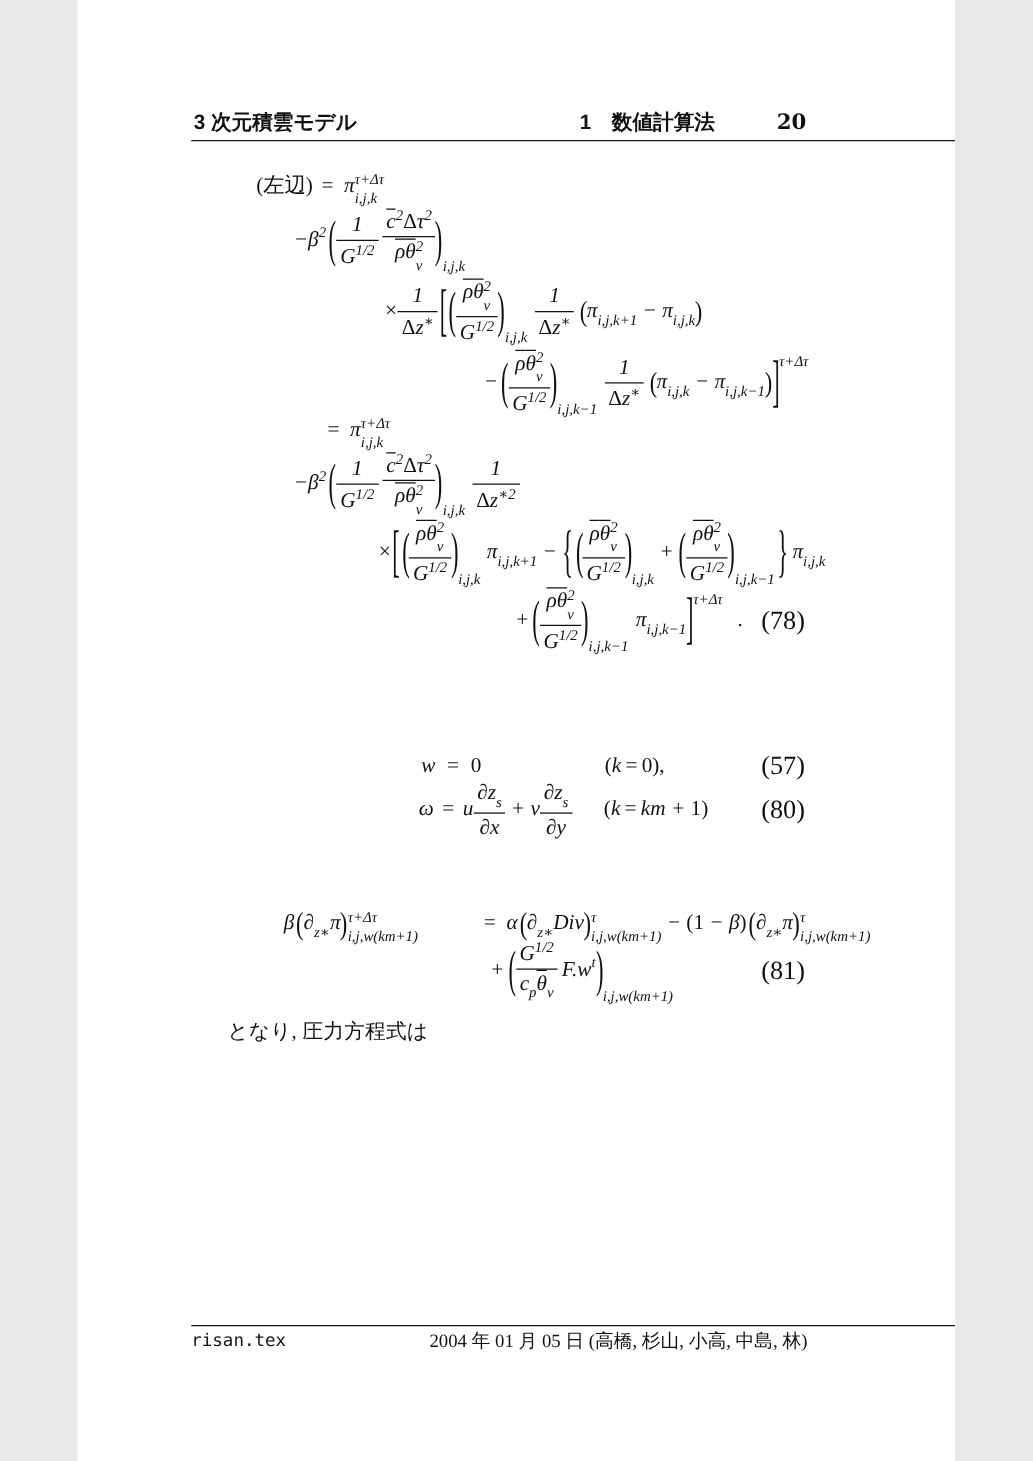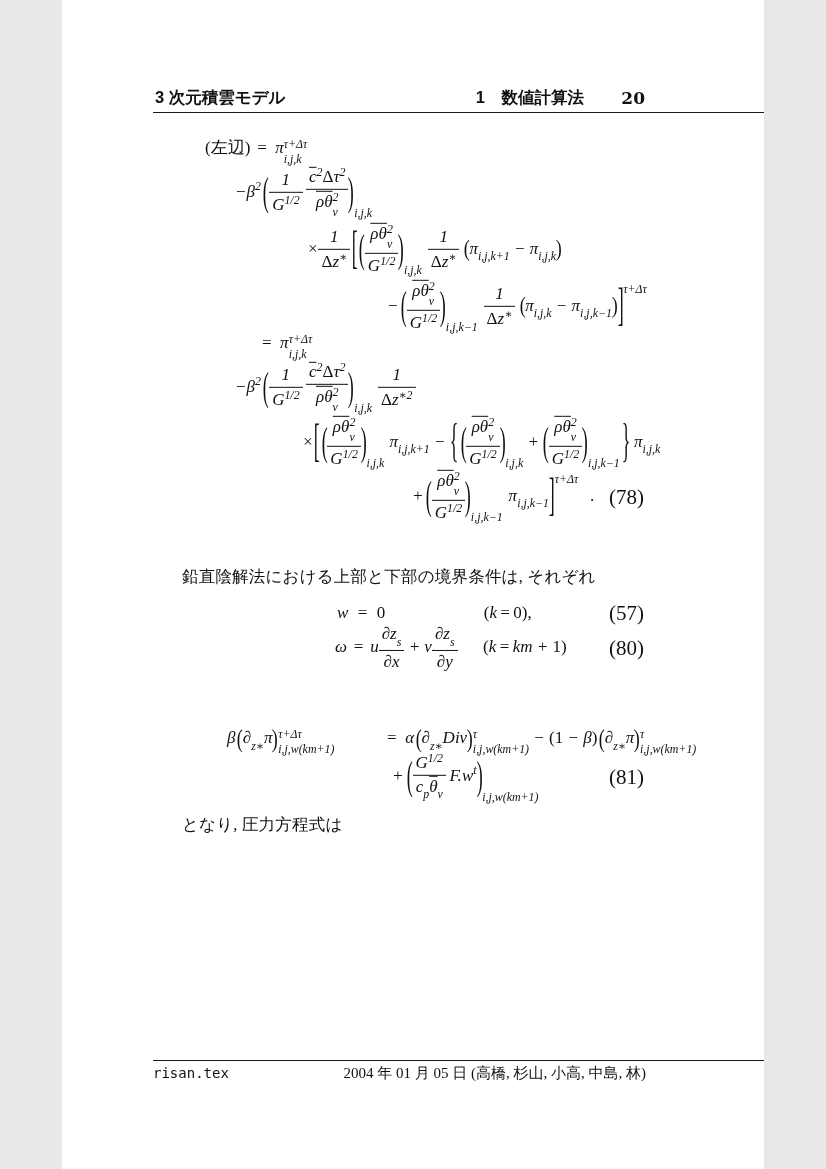--- a/index.html
+++ b/index.html
@@ -4,21 +4,21 @@
 <style>
   html,body{margin:0;padding:0;background:#e8e8e8;}
   .page{position:relative;width:702px;height:1169px;background:#ffffff;color:#111;
         font-family:"Liberation Serif","DejaVu Serif",serif;overflow:hidden;margin:0 auto;}
   .rule{position:absolute;height:1px;background:#1a1a1a;}
   #header-rule{left:91px;top:112px;width:644px;}
   #footer-rule{left:91px;top:1060px;width:644px;}
   .htext{position:absolute;top:98px;transform:translateY(-50%);white-space:pre;
          font-family:"Liberation Sans","DejaVu Sans",sans-serif;font-weight:bold;font-size:16.5px;}
   .hleft{left:93px;}
-  .hright{right:180px;}
+  .hright{right:192px;}
   .hpage{right:119px;font-family:"DejaVu Serif","Liberation Serif",serif;font-size:17px;}
   .para{position:absolute;transform:translateY(-50%);white-space:pre;font-size:16.5px;letter-spacing:0.2px;}
   .p1{left:120px;top:577px;}
   .p2{left:120px;top:697px;}
   .p3{left:120px;top:825px;}
   .ftext{position:absolute;top:1073px;transform:translateY(-50%);white-space:pre;font-size:15px;}
   .fleft{left:91px;font-family:"DejaVu Sans Mono","Liberation Mono",monospace;font-size:14px;}
   .fright{right:118px;font-family:Liberation Serif, serif;}
   
   .mrow{position:absolute;transform:translateY(-50%);white-space:pre;font-size:17px;line-height:1.2;}
@@ -36,21 +36,20 @@
 </style>
 </head>
 <body>
 
 <div class="page">
   <div class="htext hleft">3 次元積雲モデル</div>
   <div class="htext hright">1　数値計算法</div>
   <div class="htext hpage">20</div>
   <div class="rule" id="header-rule"></div>
 
-  <div class="para p1">鉛直陰解法における上部と下部の境界条件は, それぞれ</div>
   <div class="para p3">となり, 圧力方程式は</div>
 
   <div id="math-layer">
       <div class="mrow" style="left: 143px; top: 152px;"><span class="mu">(左辺)</span><span class="sp" style="width: 0.4em;"></span><span class="mu">=</span><span class="sp" style="width: 0.5em;"></span><span class="mi">π</span><span class="ss" style="vertical-align: -0.8em;"><span class="sl mi">τ+Δτ</span><span class="sl mi">i,j,k</span></span></div>
       <div class="mrow" style="left: 173px; top: 193px;"><span class="mi">−</span><span class="mi">β</span><span class="ss" style="vertical-align: 0.55em;"><span class="sl mi">2</span></span><span class="sp" style="width: 0.15em;"></span><span class="big" style="transform: scaleY(2.4) scaleX(1.06);">(</span><span class="frac"><span class="num"><span class="mi">1</span></span><span class="den"><span class="mi">G</span><span class="ss" style="vertical-align: 0.55em;"><span class="sl mi">1/2</span></span></span></span><span class="sp" style="width: 0.2em;"></span><span class="frac"><span class="num"><span class="mi ov">c</span><span class="ss" style="vertical-align: 0.55em;"><span class="sl mi">2</span></span><span class="mu">Δ</span><span class="mi">τ</span><span class="ss" style="vertical-align: 0.55em;"><span class="sl mi">2</span></span></span><span class="den"><span class="mi ov">ρ</span><span class="mi ov">θ</span><span class="ss" style="vertical-align: -0.8em;"><span class="sl mi">2</span><span class="sl mi">v</span></span></span></span><span class="big" style="transform: scaleY(2.4) scaleX(1.06);">)</span><span class="ss" style="vertical-align: -1.7em;"><span class="sl mi">i,j,k</span></span></div>
       <div class="mrow" style="left: 245px; top: 250px;"><span class="mi">×</span><span class="frac"><span class="num"><span class="mi">1</span></span><span class="den"><span class="mu">Δ</span><span class="mi">z</span><span class="ss" style="vertical-align: 0.55em;"><span class="sl mi">∗</span></span></span></span><span class="sp" style="width: 0.1em;"></span><span class="big" style="transform: scaleY(2.7) scaleX(1.06);">[</span><span class="sp" style="width: 0.1em;"></span><span class="big" style="transform: scaleY(2.4) scaleX(1.06);">(</span><span class="frac"><span class="num"><span class="mi ov">ρ</span><span class="mi ov">θ</span><span class="ss" style="vertical-align: -0.8em;"><span class="sl mi">2</span><span class="sl mi">v</span></span></span><span class="den"><span class="mi">G</span><span class="ss" style="vertical-align: 0.55em;"><span class="sl mi">1/2</span></span></span></span><span class="big" style="transform: scaleY(2.4) scaleX(1.06);">)</span><span class="ss" style="vertical-align: -1.7em;"><span class="sl mi">i,j,k</span></span><span class="sp" style="width: 0.35em;"></span><span class="frac"><span class="num"><span class="mi">1</span></span><span class="den"><span class="mu">Δ</span><span class="mi">z</span><span class="ss" style="vertical-align: 0.55em;"><span class="sl mi">∗</span></span></span></span><span class="sp" style="width: 0.25em;"></span><span class="big" style="transform: scaleY(1.35) scaleX(1.06);">(</span><span class="mi">π</span><span class="ss" style="vertical-align: -0.55em;"><span class="sl mi">i,j,k+1</span></span><span class="mi"> − </span><span class="mi">π</span><span class="ss" style="vertical-align: -0.55em;"><span class="sl mi">i,j,k</span></span><span class="big" style="transform: scaleY(1.35) scaleX(1.06);">)</span></div>
       <div class="mrow" style="left: 325px; top: 307px;"><span class="mi">−</span><span class="sp" style="width: 0.15em;"></span><span class="big" style="transform: scaleY(2.4) scaleX(1.06);">(</span><span class="frac"><span class="num"><span class="mi ov">ρ</span><span class="mi ov">θ</span><span class="ss" style="vertical-align: -0.8em;"><span class="sl mi">2</span><span class="sl mi">v</span></span></span><span class="den"><span class="mi">G</span><span class="ss" style="vertical-align: 0.55em;"><span class="sl mi">1/2</span></span></span></span><span class="big" style="transform: scaleY(2.4) scaleX(1.06);">)</span><span class="ss" style="vertical-align: -1.7em;"><span class="sl mi">i,j,k−1</span></span><span class="sp" style="width: 0.35em;"></span><span class="frac"><span class="num"><span class="mi">1</span></span><span class="den"><span class="mu">Δ</span><span class="mi">z</span><span class="ss" style="vertical-align: 0.55em;"><span class="sl mi">∗</span></span></span></span><span class="sp" style="width: 0.25em;"></span><span class="big" style="transform: scaleY(1.35) scaleX(1.06);">(</span><span class="mi">π</span><span class="ss" style="vertical-align: -0.55em;"><span class="sl mi">i,j,k</span></span><span class="mi"> − </span><span class="mi">π</span><span class="ss" style="vertical-align: -0.55em;"><span class="sl mi">i,j,k−1</span></span><span class="big" style="transform: scaleY(1.35) scaleX(1.06);">)</span><span class="big" style="transform: scaleY(2.7) scaleX(1.06);">]</span><span class="ss" style="vertical-align: 1.5em;"><span class="sl mi">τ+Δτ</span></span></div>
       <div class="mrow" style="left: 200px; top: 347px;"><span class="mu">=</span><span class="sp" style="width: 0.5em;"></span><span class="mi">π</span><span class="ss" style="vertical-align: -0.8em;"><span class="sl mi">τ+Δτ</span><span class="sl mi">i,j,k</span></span></div>
       <div class="mrow" style="left: 173px; top: 388px;"><span class="mi">−</span><span class="mi">β</span><span class="ss" style="vertical-align: 0.55em;"><span class="sl mi">2</span></span><span class="sp" style="width: 0.15em;"></span><span class="big" style="transform: scaleY(2.4) scaleX(1.06);">(</span><span class="frac"><span class="num"><span class="mi">1</span></span><span class="den"><span class="mi">G</span><span class="ss" style="vertical-align: 0.55em;"><span class="sl mi">1/2</span></span></span></span><span class="sp" style="width: 0.2em;"></span><span class="frac"><span class="num"><span class="mi ov">c</span><span class="ss" style="vertical-align: 0.55em;"><span class="sl mi">2</span></span><span class="mu">Δ</span><span class="mi">τ</span><span class="ss" style="vertical-align: 0.55em;"><span class="sl mi">2</span></span></span><span class="den"><span class="mi ov">ρ</span><span class="mi ov">θ</span><span class="ss" style="vertical-align: -0.8em;"><span class="sl mi">2</span><span class="sl mi">v</span></span></span></span><span class="big" style="transform: scaleY(2.4) scaleX(1.06);">)</span><span class="ss" style="vertical-align: -1.7em;"><span class="sl mi">i,j,k</span></span><span class="sp" style="width: 0.35em;"></span><span class="frac"><span class="num"><span class="mi">1</span></span><span class="den"><span class="mu">Δ</span><span class="mi">z</span><span class="ss" style="vertical-align: 0.55em;"><span class="sl mi">∗2</span></span></span></span></div>
       <div class="mrow" style="left: 240px; top: 443px;"><span class="mi">×</span><span class="sp" style="width: 0.05em;"></span><span class="big" style="transform: scaleY(2.7) scaleX(1.06);">[</span><span class="sp" style="width: 0.1em;"></span><span class="big" style="transform: scaleY(2.4) scaleX(1.06);">(</span><span class="frac"><span class="num"><span class="mi ov">ρ</span><span class="mi ov">θ</span><span class="ss" style="vertical-align: -0.8em;"><span class="sl mi">2</span><span class="sl mi">v</span></span></span><span class="den"><span class="mi">G</span><span class="ss" style="vertical-align: 0.55em;"><span class="sl mi">1/2</span></span></span></span><span class="big" style="transform: scaleY(2.4) scaleX(1.06);">)</span><span class="ss" style="vertical-align: -1.7em;"><span class="sl mi">i,j,k</span></span><span class="sp" style="width: 0.3em;"></span><span class="mi">π</span><span class="ss" style="vertical-align: -0.55em;"><span class="sl mi">i,j,k+1</span></span><span class="mi"> − </span><span class="big" style="transform: scaleY(2.7) scaleX(1.06);">{</span><span class="sp" style="width: 0.15em;"></span><span class="big" style="transform: scaleY(2.4) scaleX(1.06);">(</span><span class="frac"><span class="num"><span class="mi ov">ρ</span><span class="mi ov">θ</span><span class="ss" style="vertical-align: -0.8em;"><span class="sl mi">2</span><span class="sl mi">v</span></span></span><span class="den"><span class="mi">G</span><span class="ss" style="vertical-align: 0.55em;"><span class="sl mi">1/2</span></span></span></span><span class="big" style="transform: scaleY(2.4) scaleX(1.06);">)</span><span class="ss" style="vertical-align: -1.7em;"><span class="sl mi">i,j,k</span></span><span class="mi"> + </span><span class="big" style="transform: scaleY(2.4) scaleX(1.06);">(</span><span class="frac"><span class="num"><span class="mi ov">ρ</span><span class="mi ov">θ</span><span class="ss" style="vertical-align: -0.8em;"><span class="sl mi">2</span><span class="sl mi">v</span></span></span><span class="den"><span class="mi">G</span><span class="ss" style="vertical-align: 0.55em;"><span class="sl mi">1/2</span></span></span></span><span class="big" style="transform: scaleY(2.4) scaleX(1.06);">)</span><span class="ss" style="vertical-align: -1.7em;"><span class="sl mi">i,j,k−1</span></span><span class="sp" style="width: 0.15em;"></span><span class="big" style="transform: scaleY(2.7) scaleX(1.06);">}</span><span class="sp" style="width: 0.2em;"></span><span class="mi">π</span><span class="ss" style="vertical-align: -0.55em;"><span class="sl mi">i,j,k</span></span></div>

